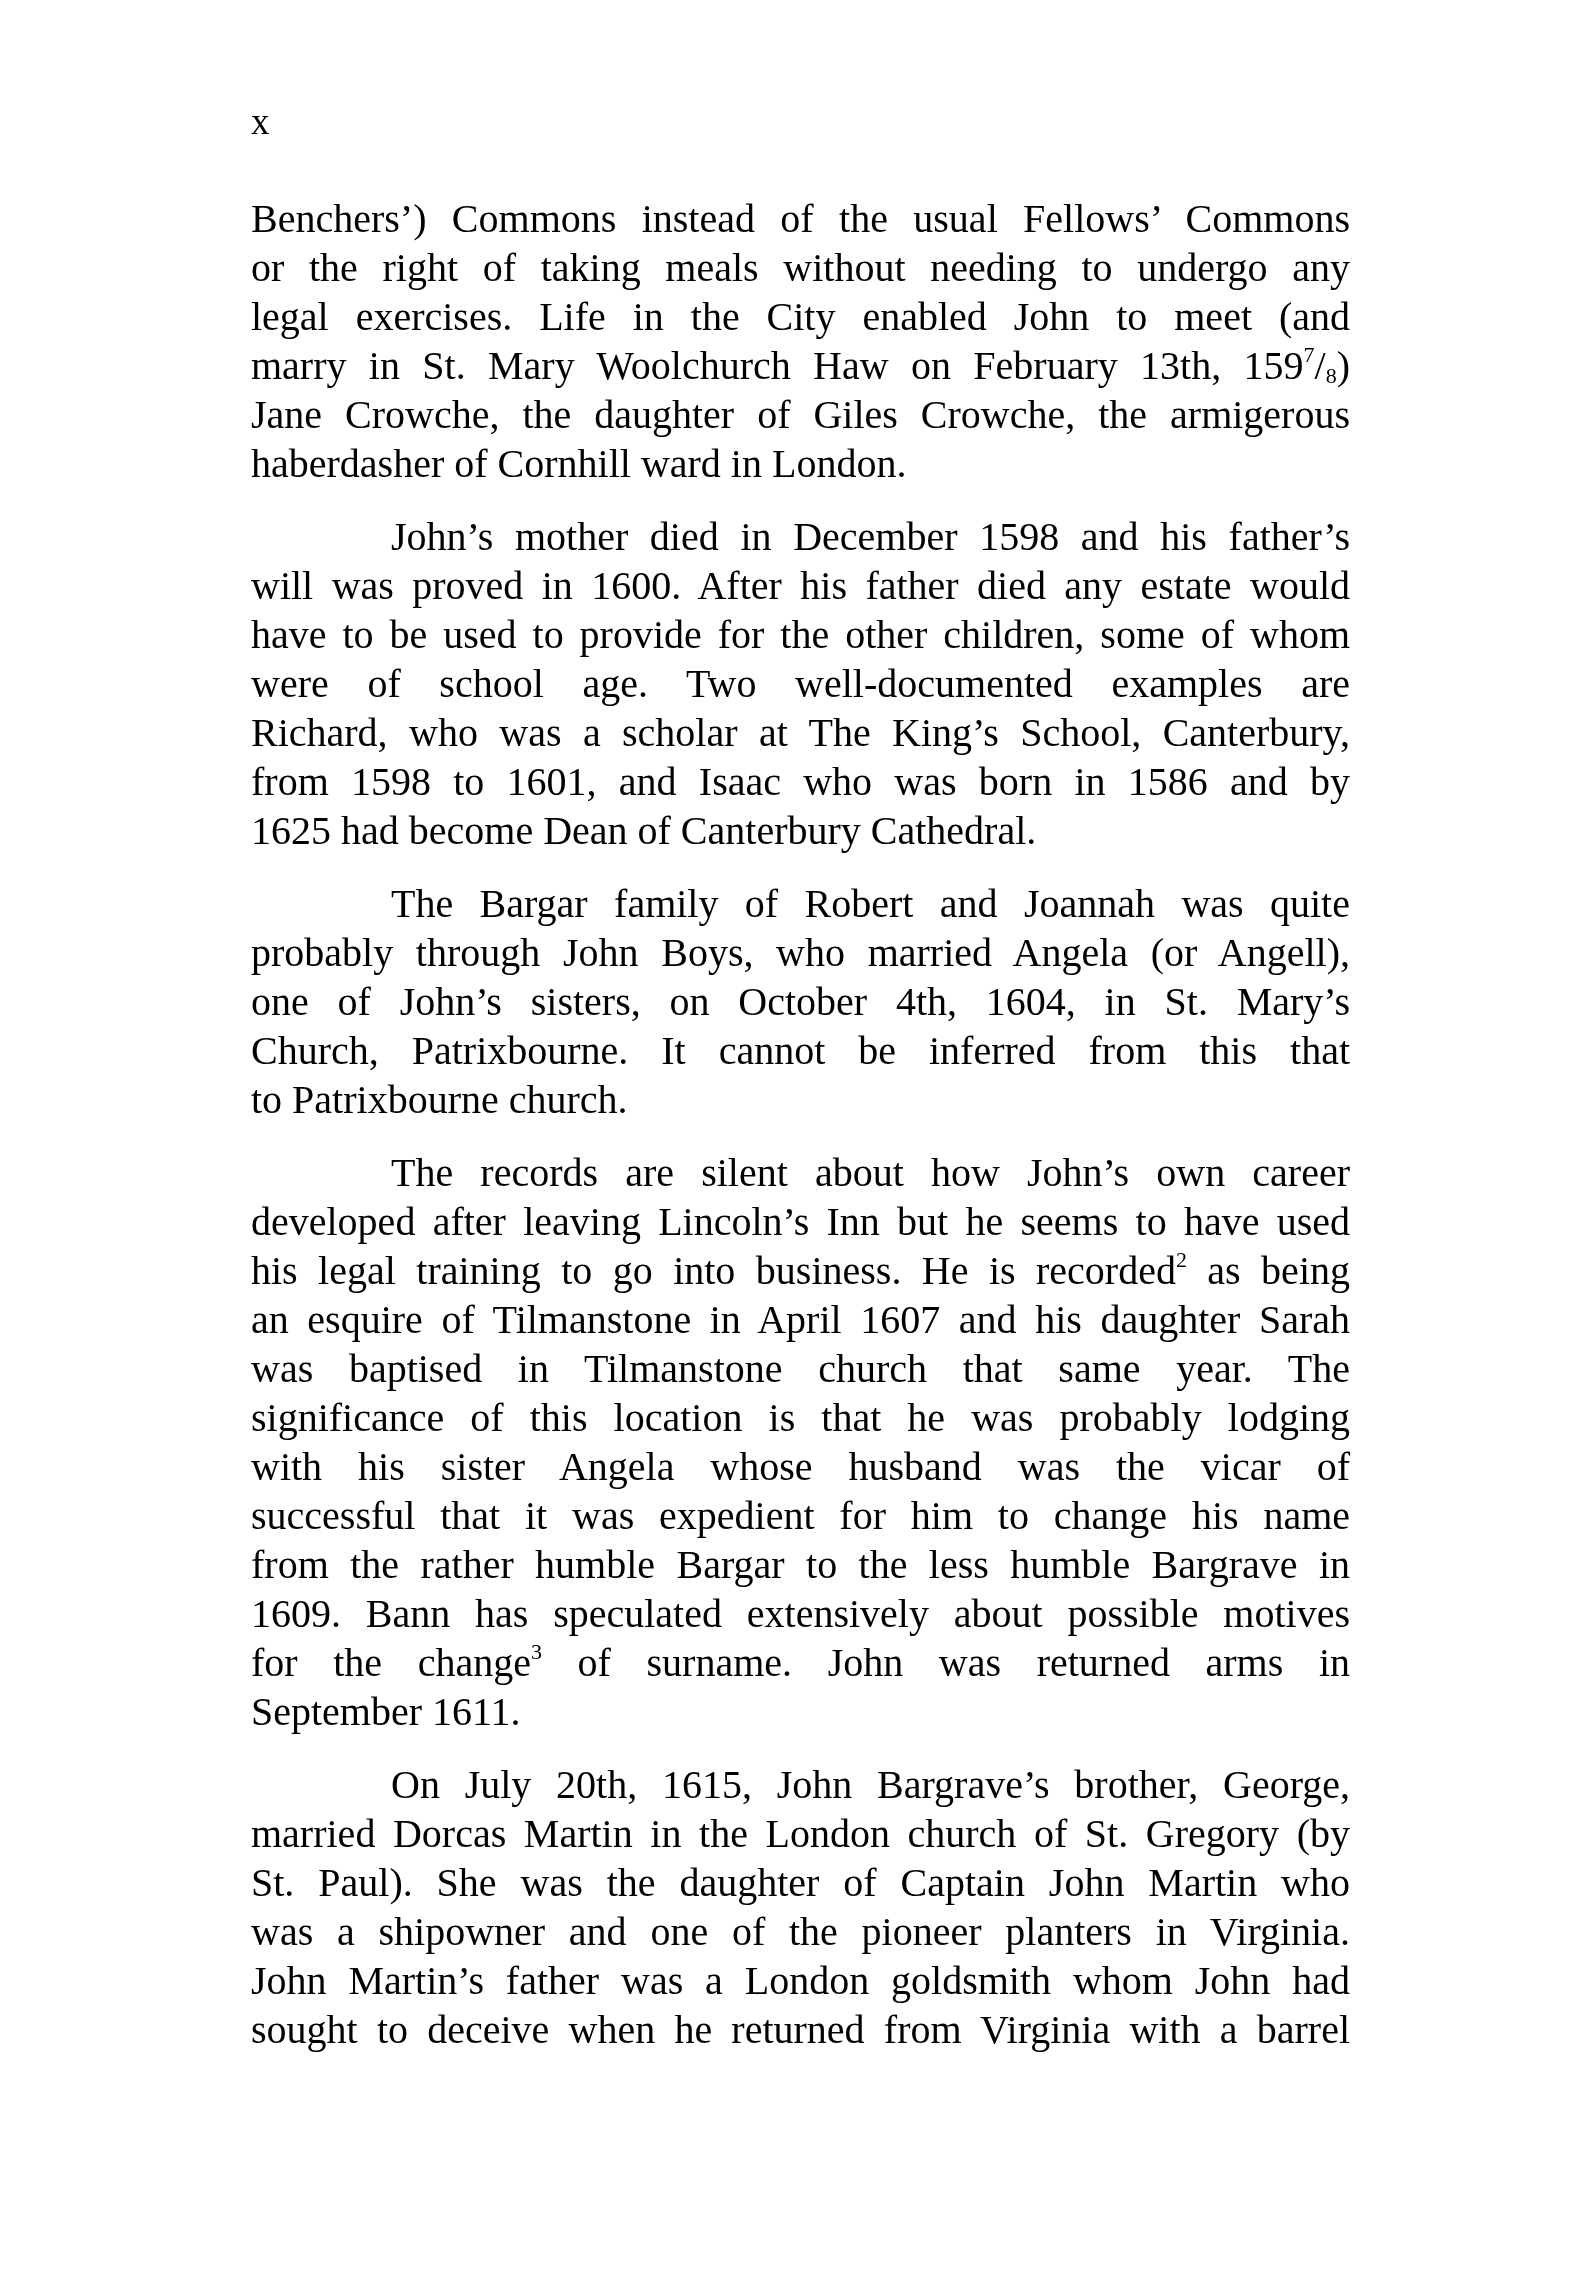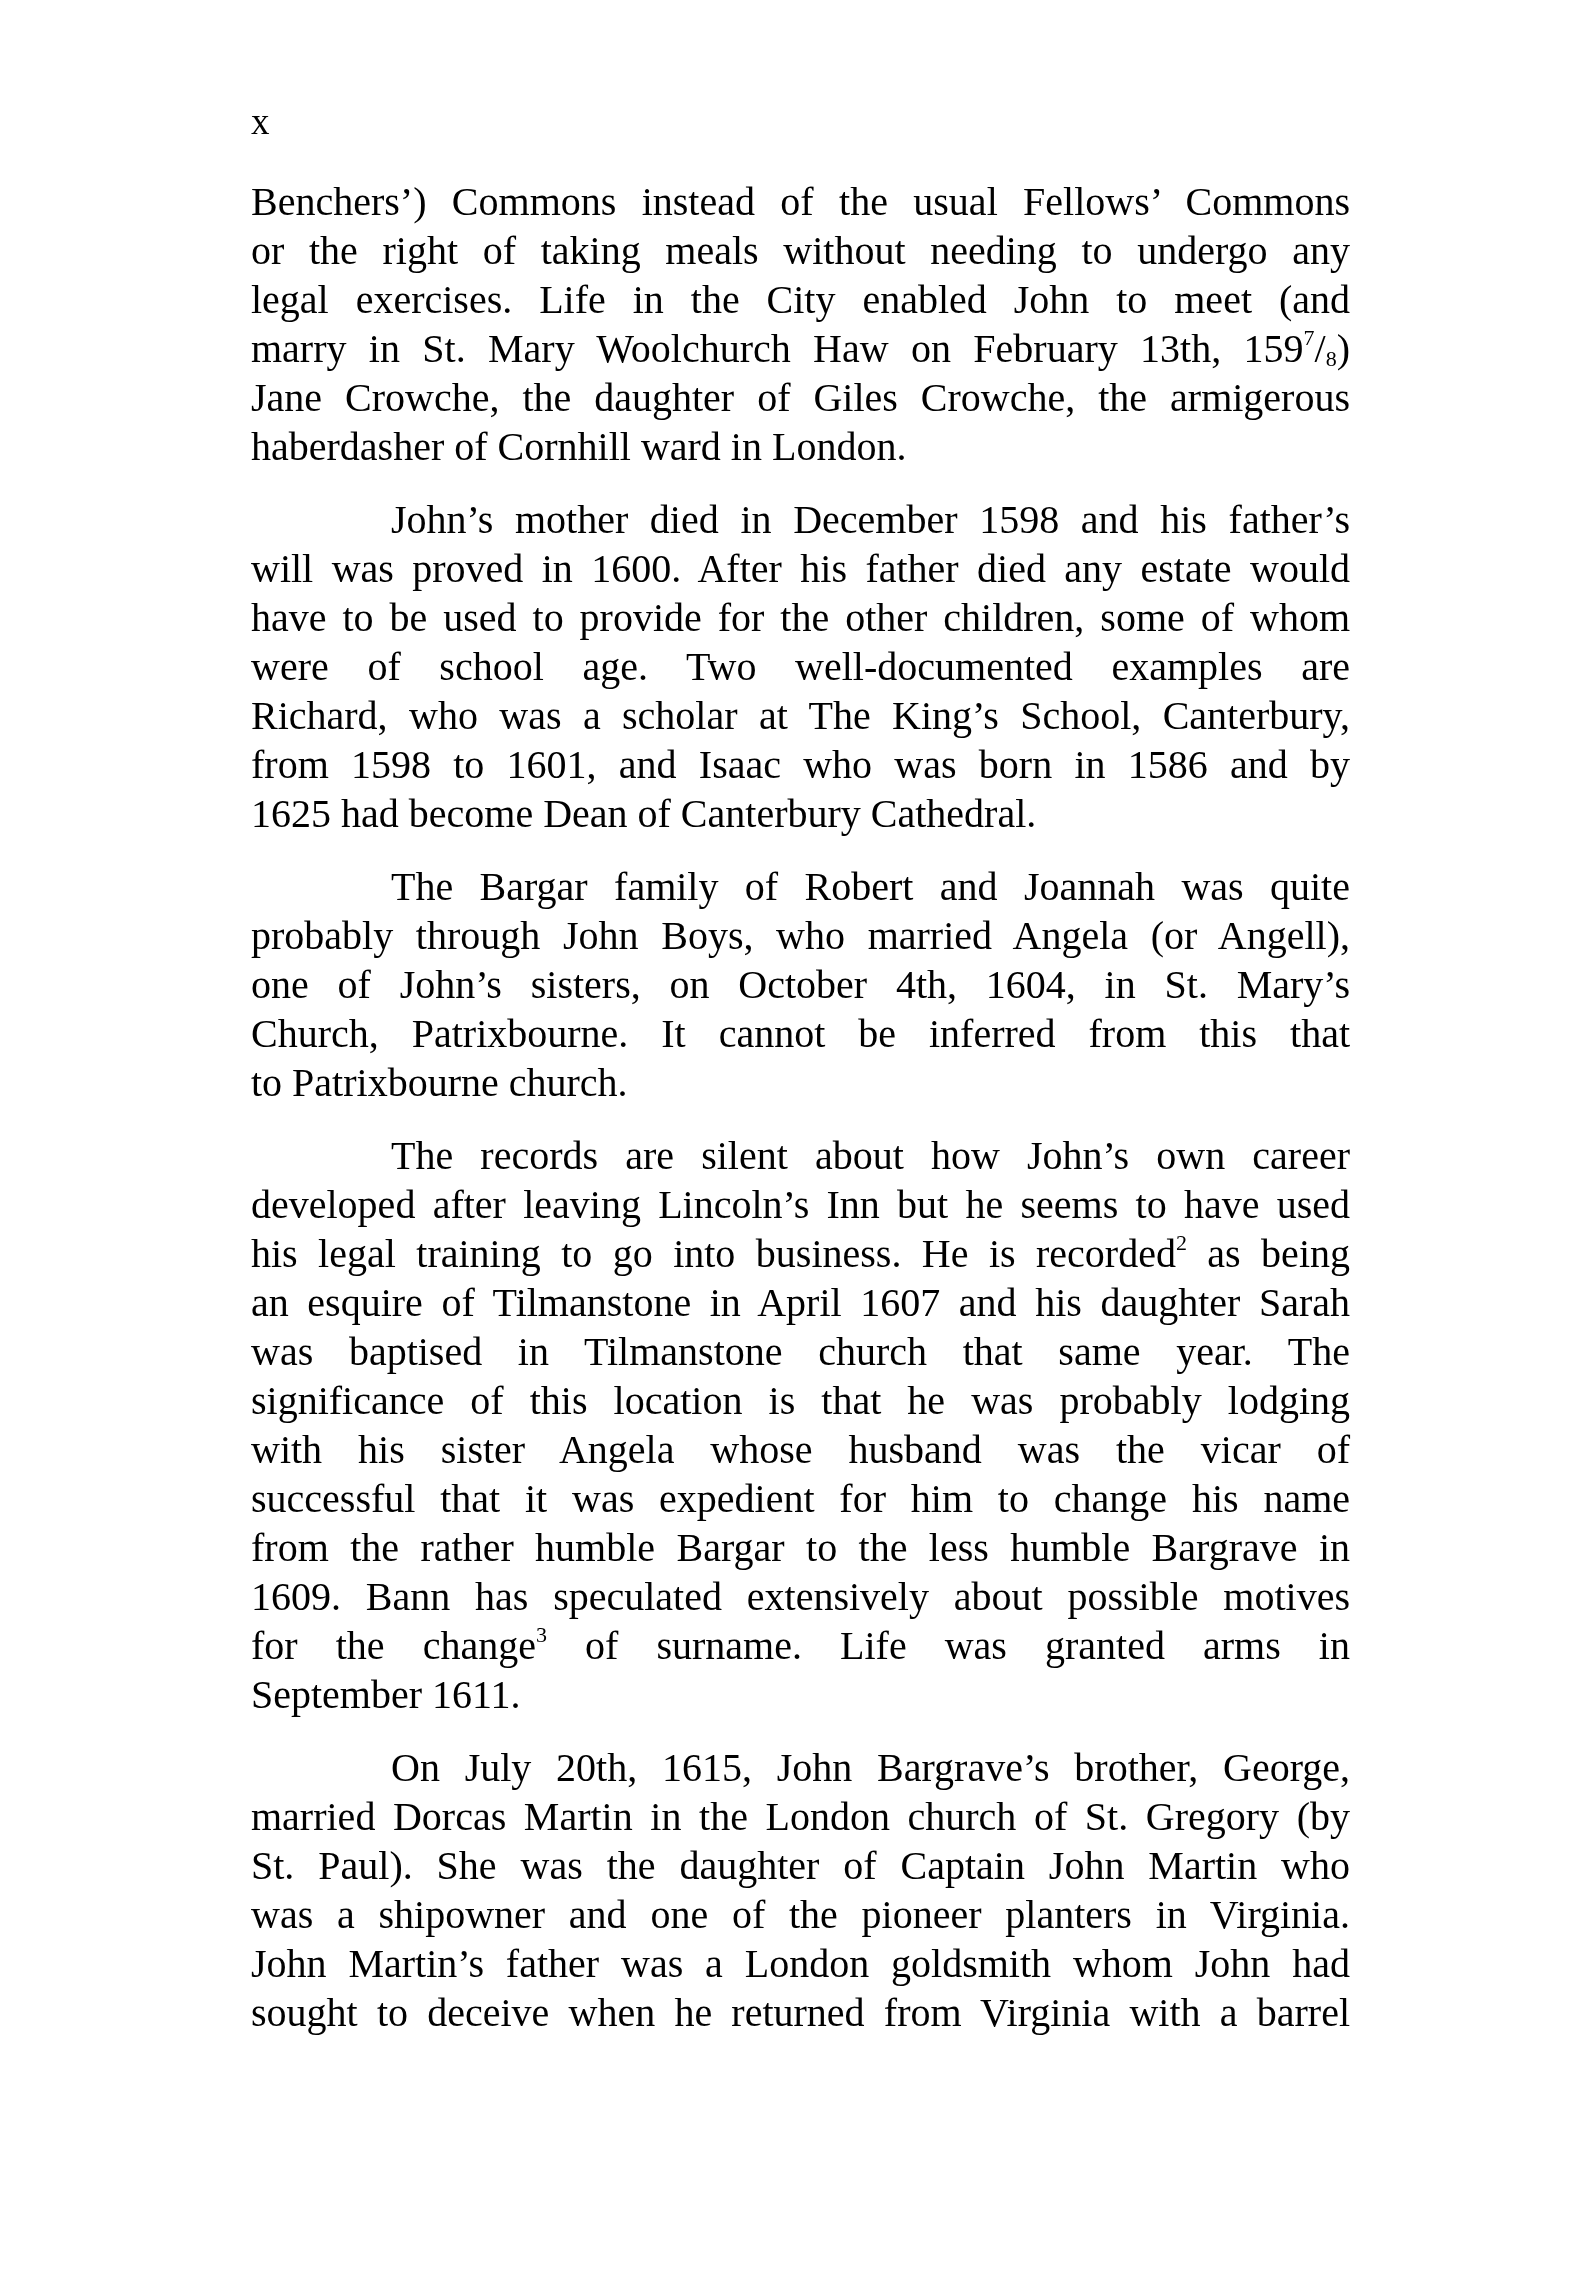--- a/index.html
+++ b/index.html
@@ -3,21 +3,21 @@
 <meta charset="utf-8">
 <style>
   html, body { margin: 0; padding: 0; background: #ffffff; }
   body { width: 1589px; height: 2289px; position: relative; overflow: hidden; }
   .page-number {
     position: absolute; left: 251px; top: 103px;
     font-family: "Liberation Serif", serif; font-size: 37px; color: #000;
     line-height: 37px;
   }
   .body-text {
-    position: absolute; left: 251px; top: 177px; width: 1099px;
+    position: absolute; left: 251px; top: 194px; width: 1099px;
     font-family: "Liberation Serif", serif; font-size: 40px; color: #000;
     line-height: 49px;
   }
   .line {
     display: block; height: 49px; white-space: nowrap;
     text-align: justify; text-align-last: justify;
   }
   .line.last { text-align-last: left; }
   .line.indent { padding-left: 140px; margin-top: 24px; }
   sup.fn { font-size: 22px; vertical-align: 16.6px; line-height: 0; }
@@ -63,21 +63,21 @@
     <span class="line indent">The records are silent about how John’s own career</span>
     <span class="line">developed after leaving Lincoln’s Inn but he seems to have used</span>
     <span class="line"><span>his legal training to go into business.  He is recorded</span><sup class="fn">2</sup><span> as being</span></span>
     <span class="line">an esquire of Tilmanstone in April 1607 and his daughter Sarah</span>
     <span class="line">was baptised in Tilmanstone church that same year.  The</span>
     <span class="line">significance of this location is that he was probably lodging</span>
     <span class="line">with his sister Angela whose husband was the vicar of</span>
     <span class="line">successful that it was expedient for him to change his name</span>
     <span class="line">from the rather humble Bargar to the less humble Bargrave in</span>
     <span class="line">1609.  Bann has speculated extensively about possible motives</span>
-    <span class="line"><span>for the change</span><sup class="fn">3</sup><span> of surname.  Life was granted arms in</span></span>
+    <span class="line"><span>for the change</span><sup class="fn">3</sup><span> of surname.  John was returned arms in</span></span>
     <span class="line last">September 1611.</span>
   </div>
 
   <div>
     <span class="line indent">On July 20th, 1615, John Bargrave’s brother, George,</span>
     <span class="line">married Dorcas Martin in the London church of St. Gregory (by</span>
     <span class="line">St. Paul).  She was the daughter of Captain John Martin who</span>
     <span class="line">was a shipowner and one of the pioneer planters in Virginia.</span>
     <span class="line">John Martin’s father was a London goldsmith whom John had</span>
     <span class="line">sought to deceive when he returned from Virginia with a barrel</span>

